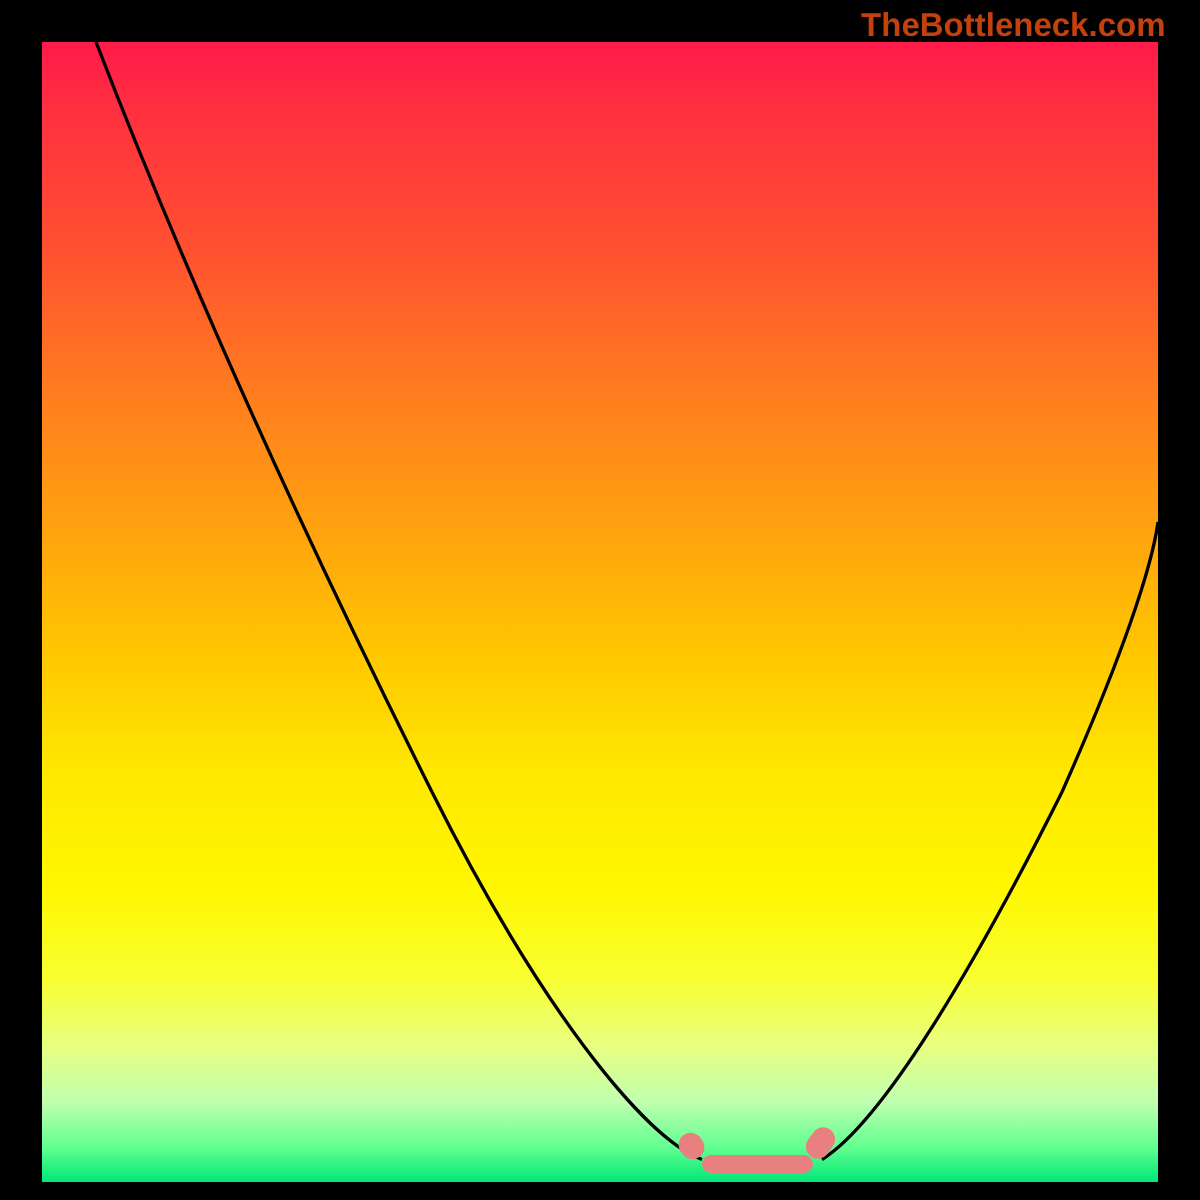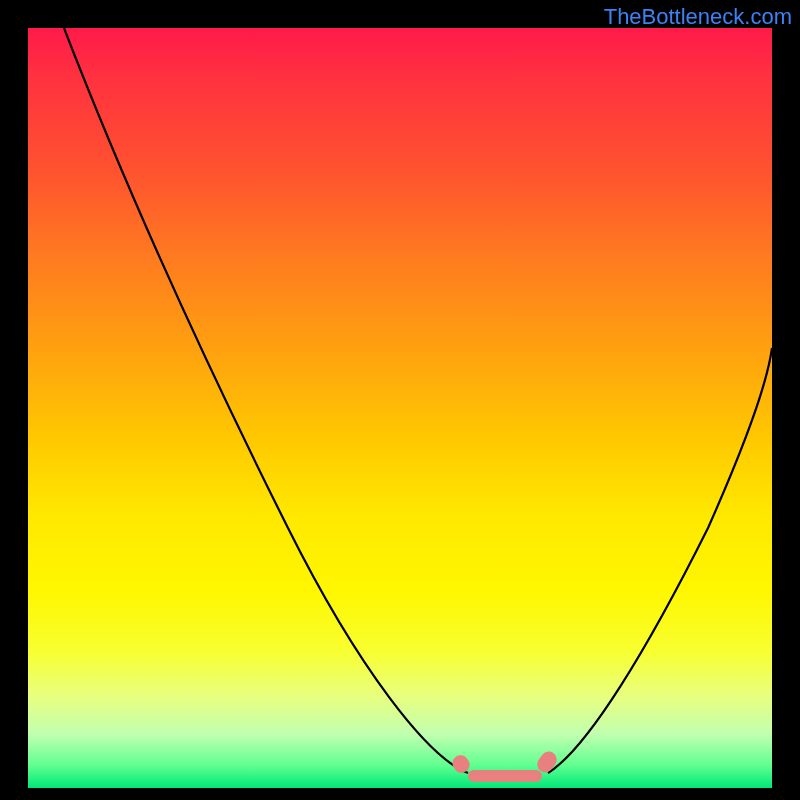--- a/index.html
+++ b/index.html
@@ -7,24 +7,24 @@
     width: 800px;
     height: 800px;
     background: #000;
     position: relative;
     font-family: Arial, sans-serif;
     overflow: hidden;
   }
   .watermark {
     position: absolute;
     top: 4px;
-    right: 8px;
-    color: #3b82f6;
+    right: 23px;
+    color: #c2410c;
     font-size: 22px;
-    font-weight: normal;
+    font-weight: bold;
     z-index: 10;
   }
   .plot-area {
     position: absolute;
     left: 28px;
     top: 28px;
     width: 744px;
     height: 760px;
     background: linear-gradient(to bottom,
       #ff1a4a 0%,

